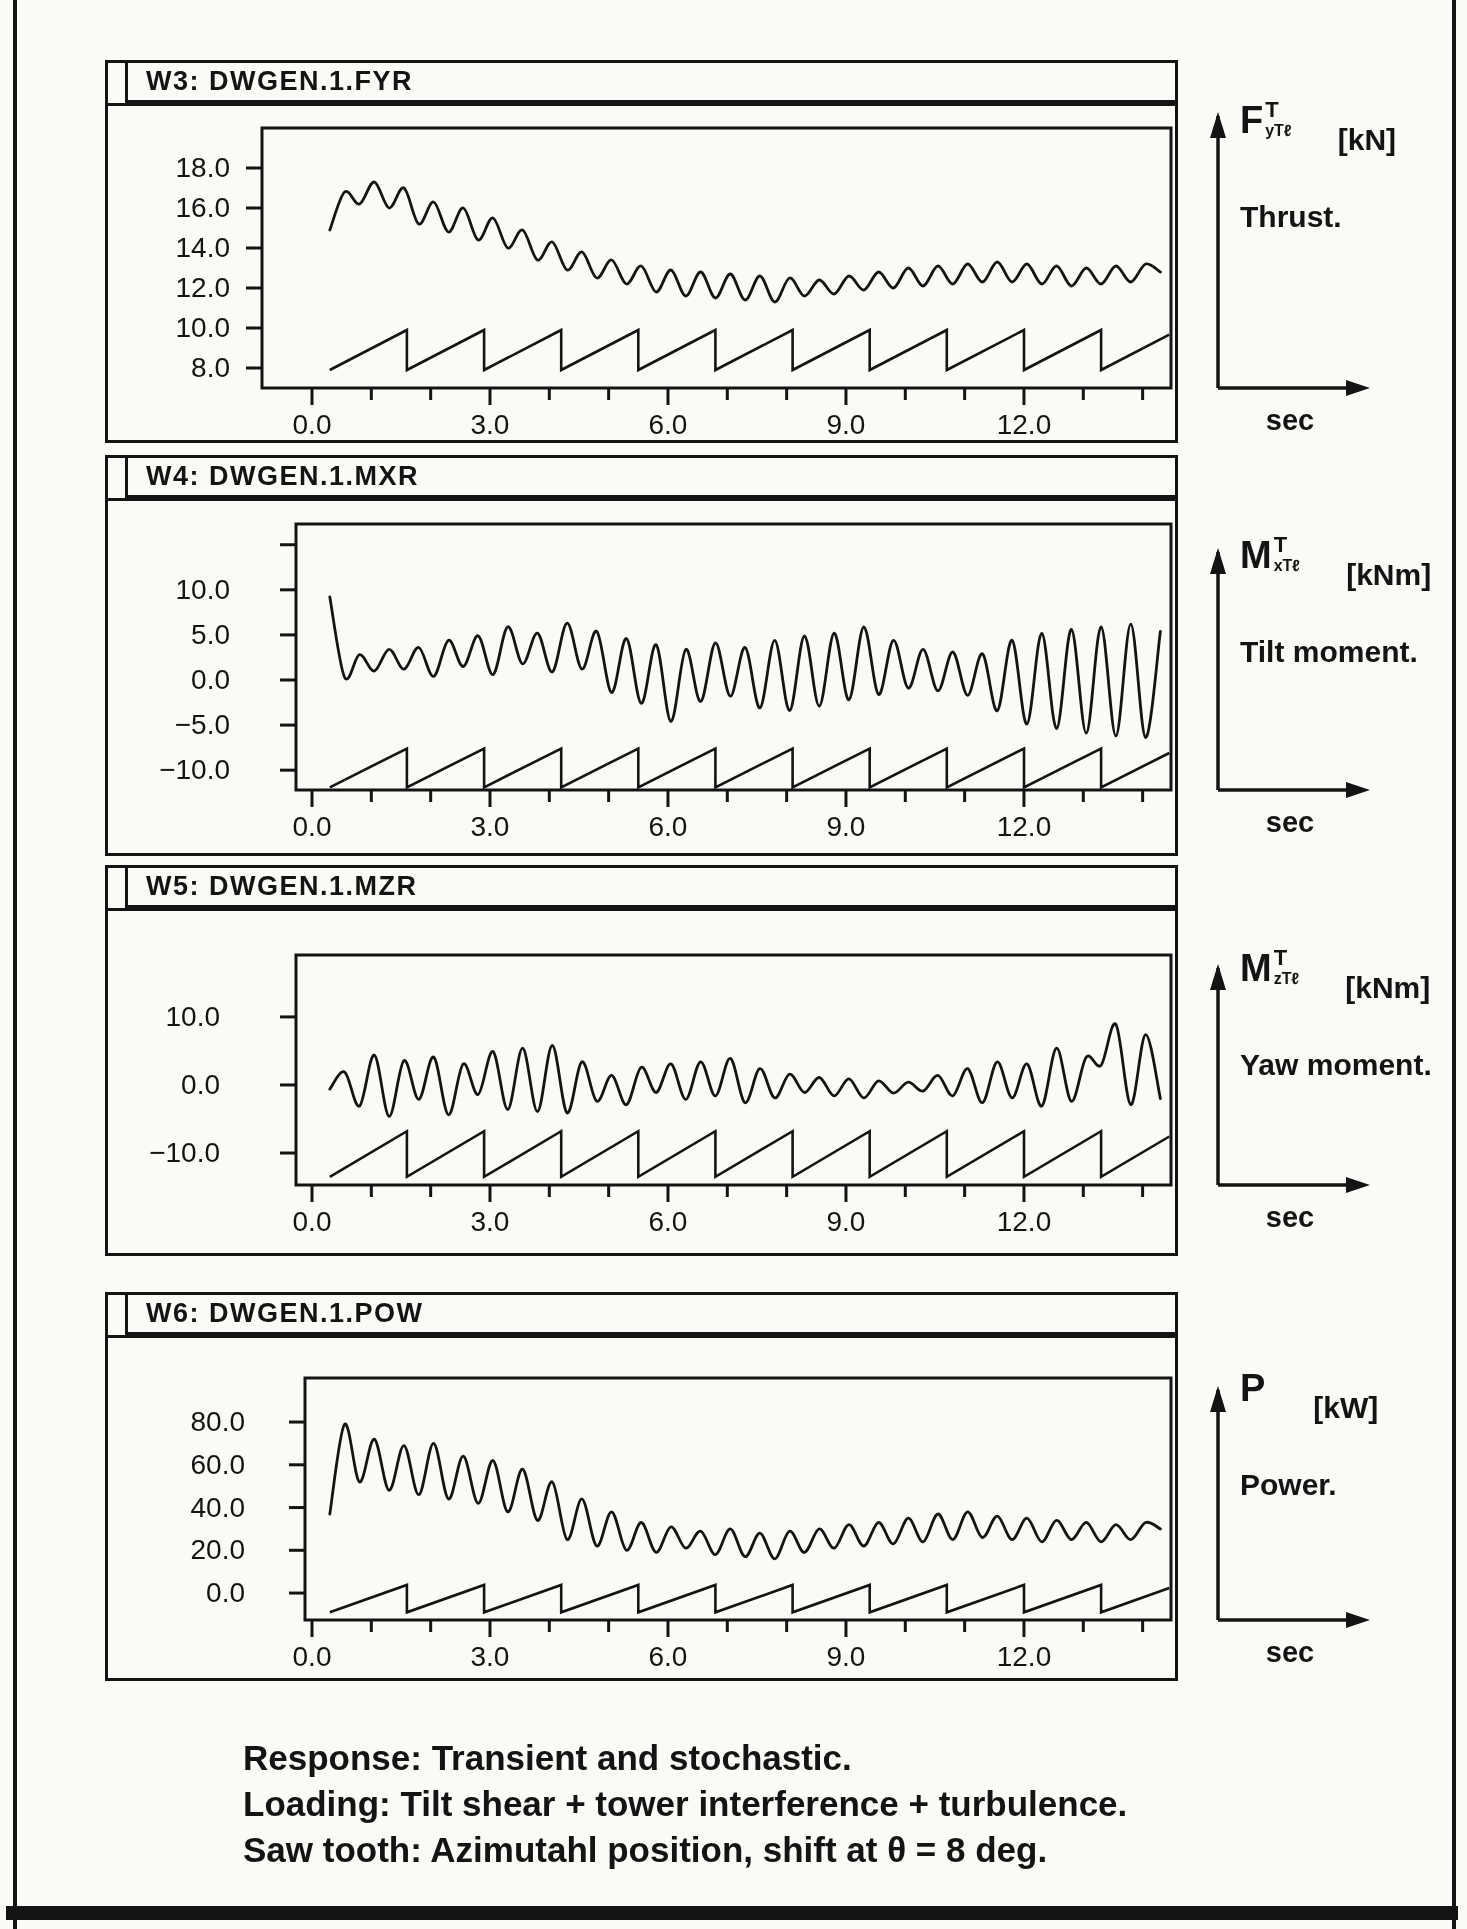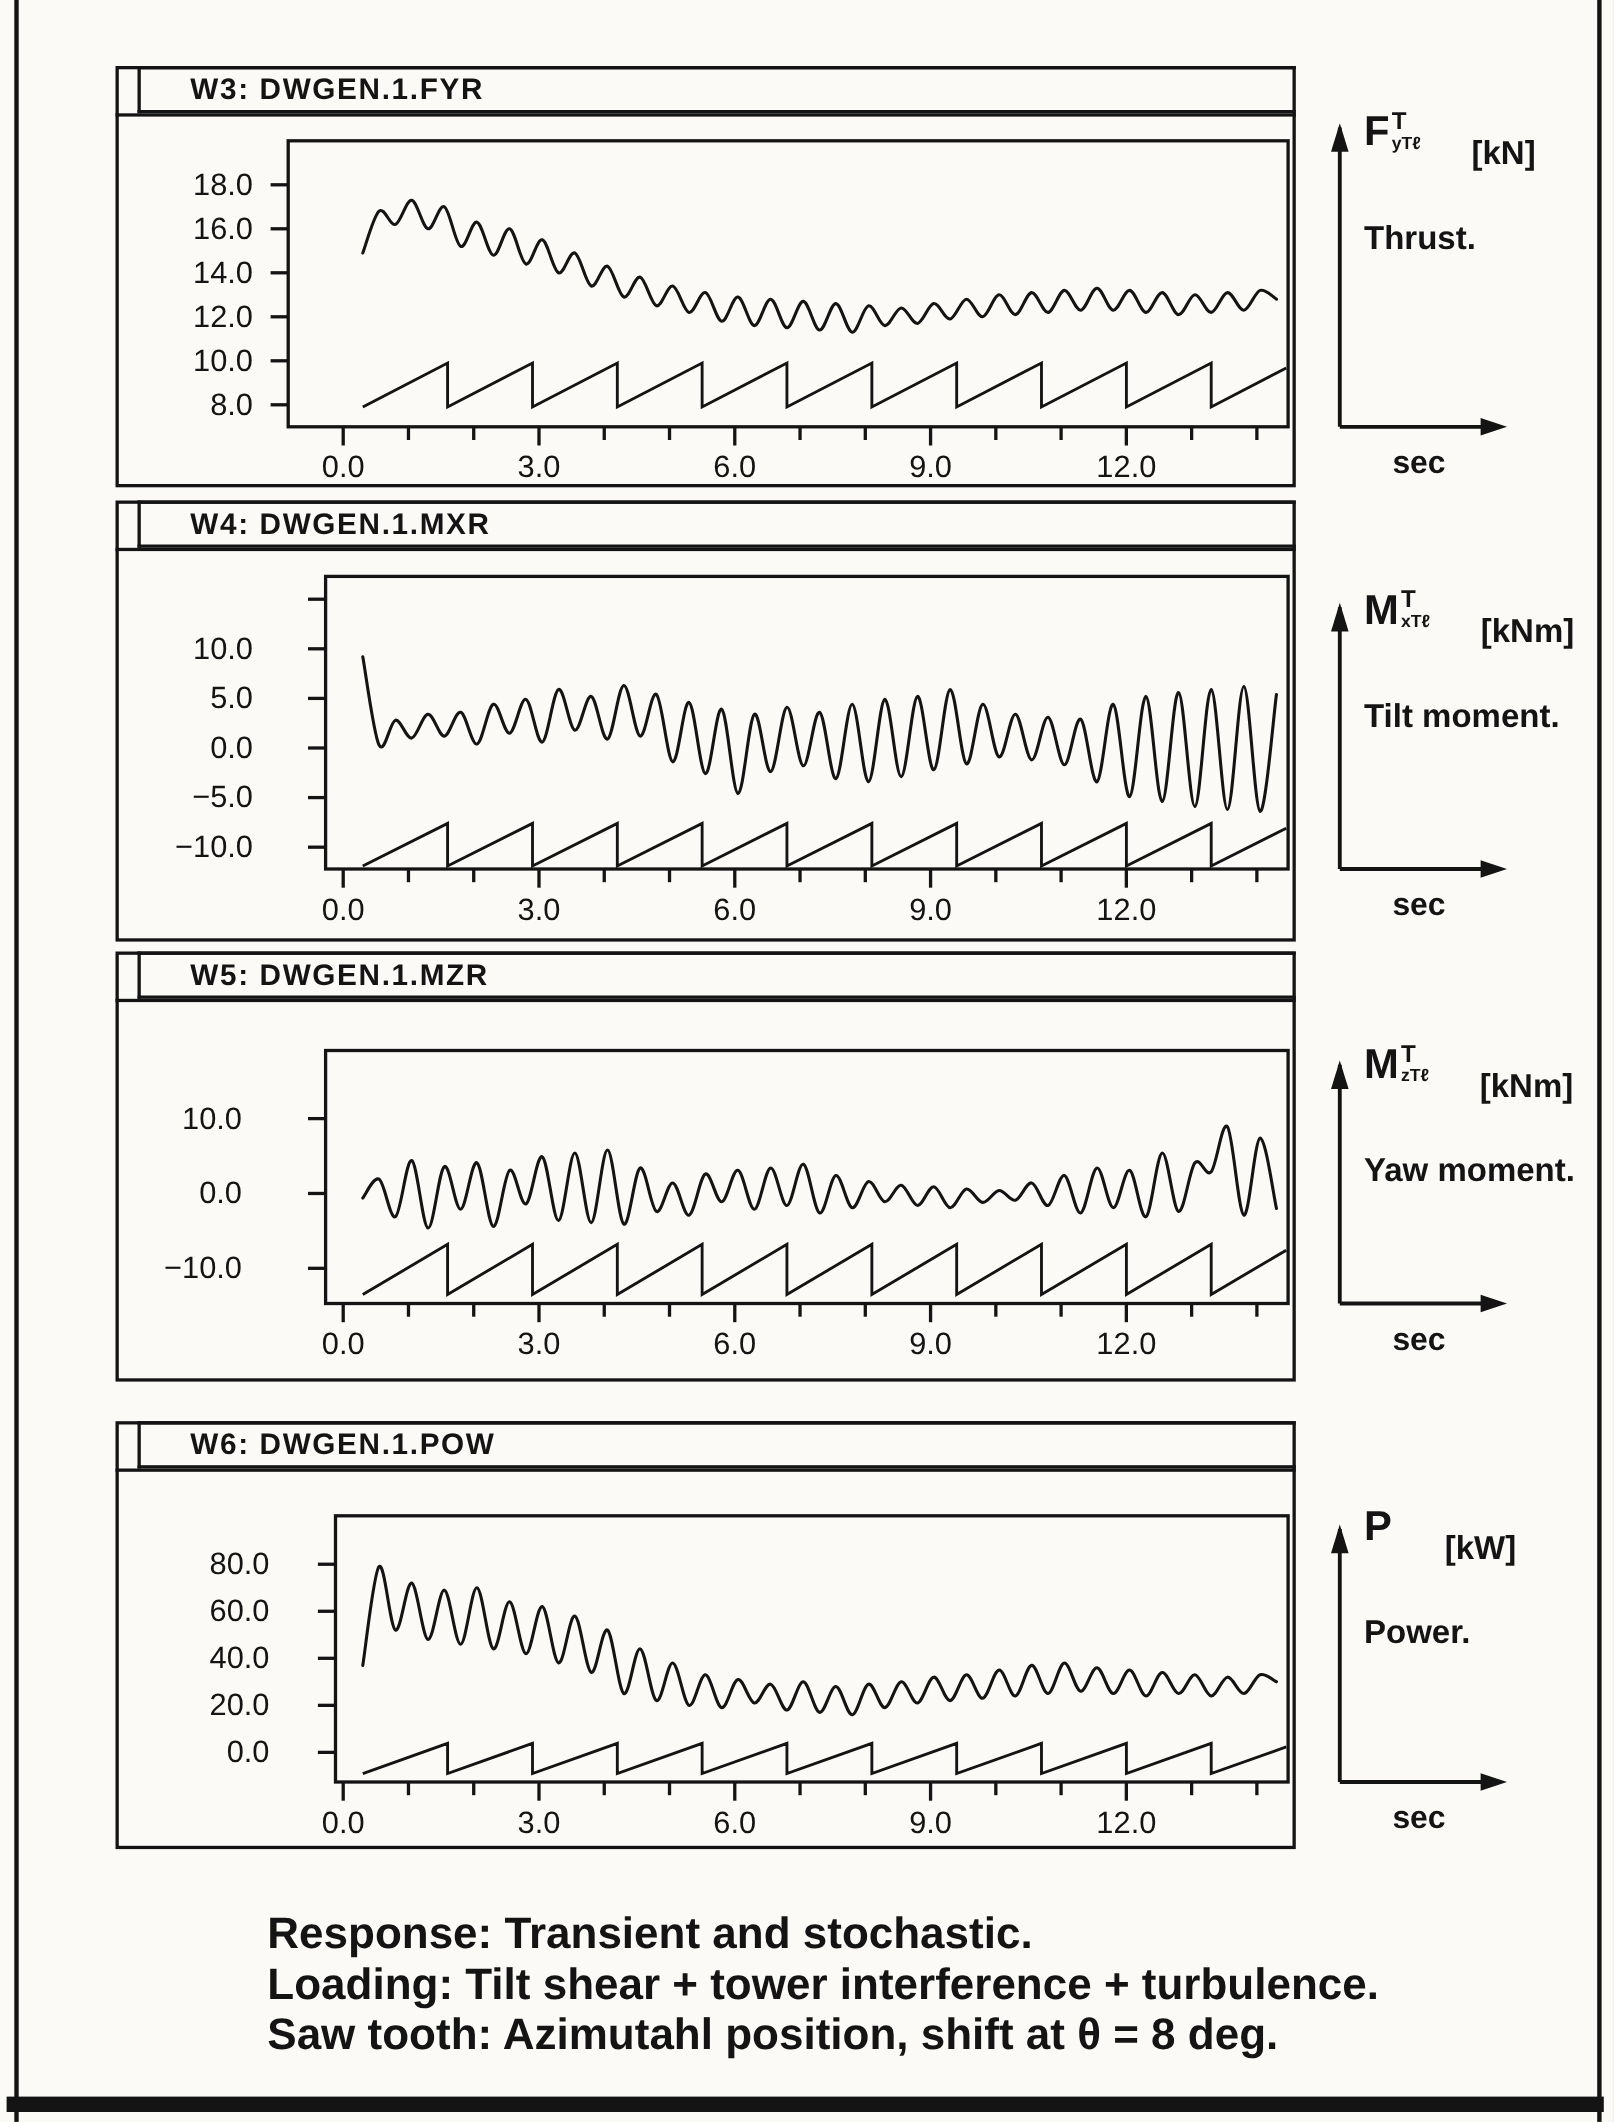--- a/index.html
+++ b/index.html
@@ -18,38 +18,38 @@
   #panel-w4{top:455px;height:395px;}
   #panel-w5{top:865px;height:385px;}
   #panel-w6{top:1292px;height:383px;text-align:center;}
 
   .titlebar{
     position:absolute;top:-3px;left:17px;right:-3px;height:37px;
     border:3px solid #141414;border-right:none;
     display:flex;align-items:center;
   }
   .titlebar-text{
-    padding-left:45px;font-size:27px;font-weight:600;letter-spacing:1.5px;white-space:nowrap;
+    padding-left:18px;font-size:27px;font-weight:600;letter-spacing:1.5px;white-space:nowrap;
   }
   .titlerule{position:absolute;left:-3px;right:-3px;top:40px;height:3px;background:#141414;}
 
   .ann{position:absolute;left:1240px;width:230px;}
   #ann-w3{top:100px;} #ann-w4{top:535px;} #ann-w5{top:948px;} #ann-w6{top:1368px;}
   .sym-row{display:flex;align-items:flex-start;white-space:nowrap;}
   .sym-main{font-size:38px;font-weight:700;line-height:40px;}
   .sym-stack{display:inline-flex;flex-direction:column;margin-left:2px;}
   .sym-sup{font-size:22px;font-weight:700;line-height:20px;}
   .sym-sub{font-size:16px;font-weight:700;line-height:22px;}
   .sym-unit{font-size:30px;font-weight:700;margin-left:46px;line-height:40px;margin-top:20px;}
   .ann-caption{margin-top:40px;font-size:30px;font-weight:700;white-space:nowrap;}
 
   #plot-overlay{position:absolute;left:0;top:0;}
 
   #footer{position:absolute;left:243px;top:1735px;}
-  .footer-line{font-size:40px;font-weight:700;line-height:46px;white-space:nowrap;}
+  .footer-line{font-size:35px;font-weight:700;line-height:46px;white-space:nowrap;}
 </style>
 </head>
 <body>
 
 <div id="page">
   <div class="edge" id="edge-left"></div>
   <div class="edge" id="edge-right"></div>
   <div class="edge" id="edge-bottom"></div>
 
   <div class="panel" id="panel-w3">

